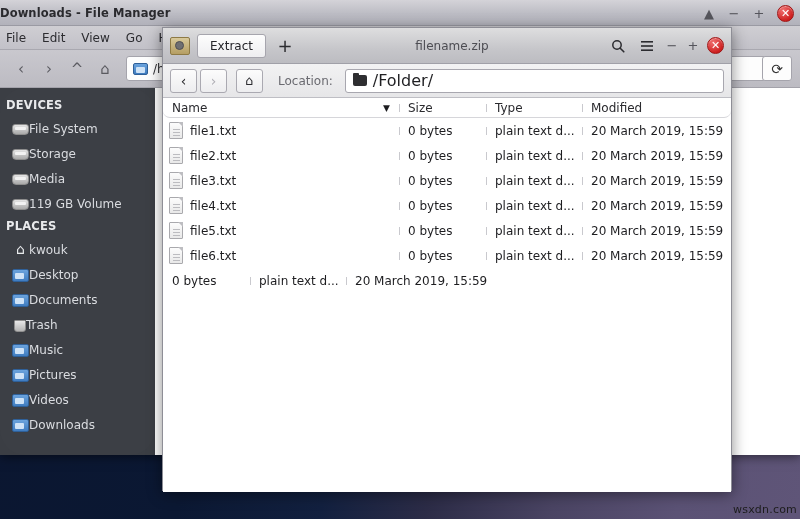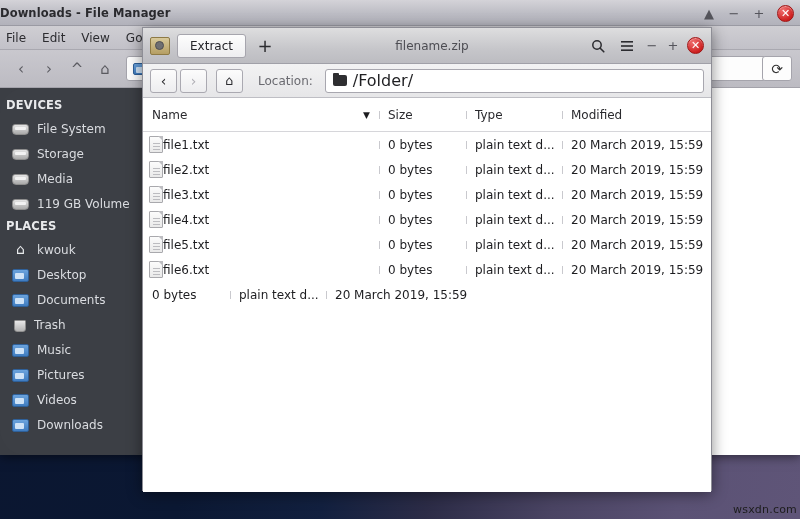--- a/index.html
+++ b/index.html
@@ -87,21 +87,21 @@
   #fm-body { display: flex; height: calc(455px - 26px - 24px - 38px); }
   #fm-sidebar {
     width: 155px; background: #3c3f45; color: #d7d9dc;
     padding-top: 7px; overflow: hidden; border-radius: 25px;
   }
   .sb-head {
     font-size: 11.5px; font-weight: bold; color: #e9eaec;
     padding: 3px 0 4px 6px; letter-spacing: .2px;
   }
   .sb-item {
-    height: 25px; display: flex; align-items: center; gap: 8px;
+    height: 25px; display: flex; align-items: center; 
     padding-left: 12px; font-size: 12px; color: #dadce0;
   }
   .sb-ico { width: 17px; height: 15px; flex: none; position: relative; }
   
   .ico-drive {
     background: linear-gradient(#e4e4e4, #a9a9a9);
     border: 1px solid #8d8d8d; border-radius: 3px 3px 4px 4px;
     height: 11px; margin-top: 2px;
   }
   .ico-drive::after {
@@ -123,21 +123,21 @@
   
   .ico-trash {
     height: 12px; margin-top: 2px; margin-left: 2px; width: 12px;
     background: linear-gradient(#e8e8e8, #b5b5b5);
     border: 1px solid #8f8f8f; border-radius: 1px 1px 3px 3px;
   }
   #fm-filearea { flex: 1; background: #fff; }
 
   
   #archive {
-    left: 142px; top: 27px; width: 570px; height: 464px;
+    left: 162px; top: 27px; width: 570px; height: 464px;
     background: #fff; border: 1px solid #8e8e96;
     box-shadow: 0 3px 14px rgba(0,0,0,.45);
   }
   #ar-header {
     height: 36px;
     background: linear-gradient(#dededf, #c6c6ca 60%, #bcbcc1);
     border-bottom: 1px solid #a0a0a8;
     display: flex; align-items: center; padding: 0 7px; gap: 7px;
   }
   #ar-appicon {
@@ -194,39 +194,40 @@
     background: #2e2e31; position: relative;
   }
   .ico-folder-dark::before {
     content: ""; position: absolute; left: 0; top: -2px;
     width: 6px; height: 3px; background: #2e2e31; border-radius: 1px 1px 0 0;
   }
 
   
   #ar-list { background: #fff; height: calc(464px - 36px - 34px); }
   #ar-colhead {
-    height: 34px; display: flex; align-items: center;
+    height: 20px; display: flex; align-items: center;
     border-bottom: 1px solid #d6d6da; font-size: 12px; color: #2a2a2e;
     background: #fff;
+    border-radius: 7px;
   }
   .col { position: relative; padding-left: 9px; white-space: nowrap; }
   .col + .col::before {
     content: ""; position: absolute; left: 0; top: 3px; bottom: 3px;
     width: 1px; background: #c9c9ce;
   }
   .c-name { width: 236px; display: flex; align-items: center; }
   .c-size { width: 87px; }
   .c-type { width: 96px; overflow: hidden; text-overflow: ellipsis; }
   .c-mod  { flex: 1; }
   #sort-arrow { margin-left: auto; margin-right: 9px; font-size: 9px; color: #1c1c1f; }
   .f-row {
     height: 25px; display: flex; align-items: center;
     font-size: 12px; color: #1d1d20;
   }
-  .f-row .c-name { display: flex; align-items: center; gap: 0; padding-left: 6px; }
+  .f-row .c-name { display: flex; align-items: center; gap: 7px; padding-left: 6px; }
   .ico-file {
     width: 14px; height: 17px; flex: none; position: relative;
     background: linear-gradient(#fcfcfc, #e9e9e9);
     border: 1px solid #a9a9ad; border-radius: 1px;
   }
   .ico-file::before {
     content: ""; position: absolute; right: -1px; top: -1px;
     border-width: 0 5px 5px 0; border-style: solid;
     border-color: transparent #bdbdc1 transparent transparent;
   }

